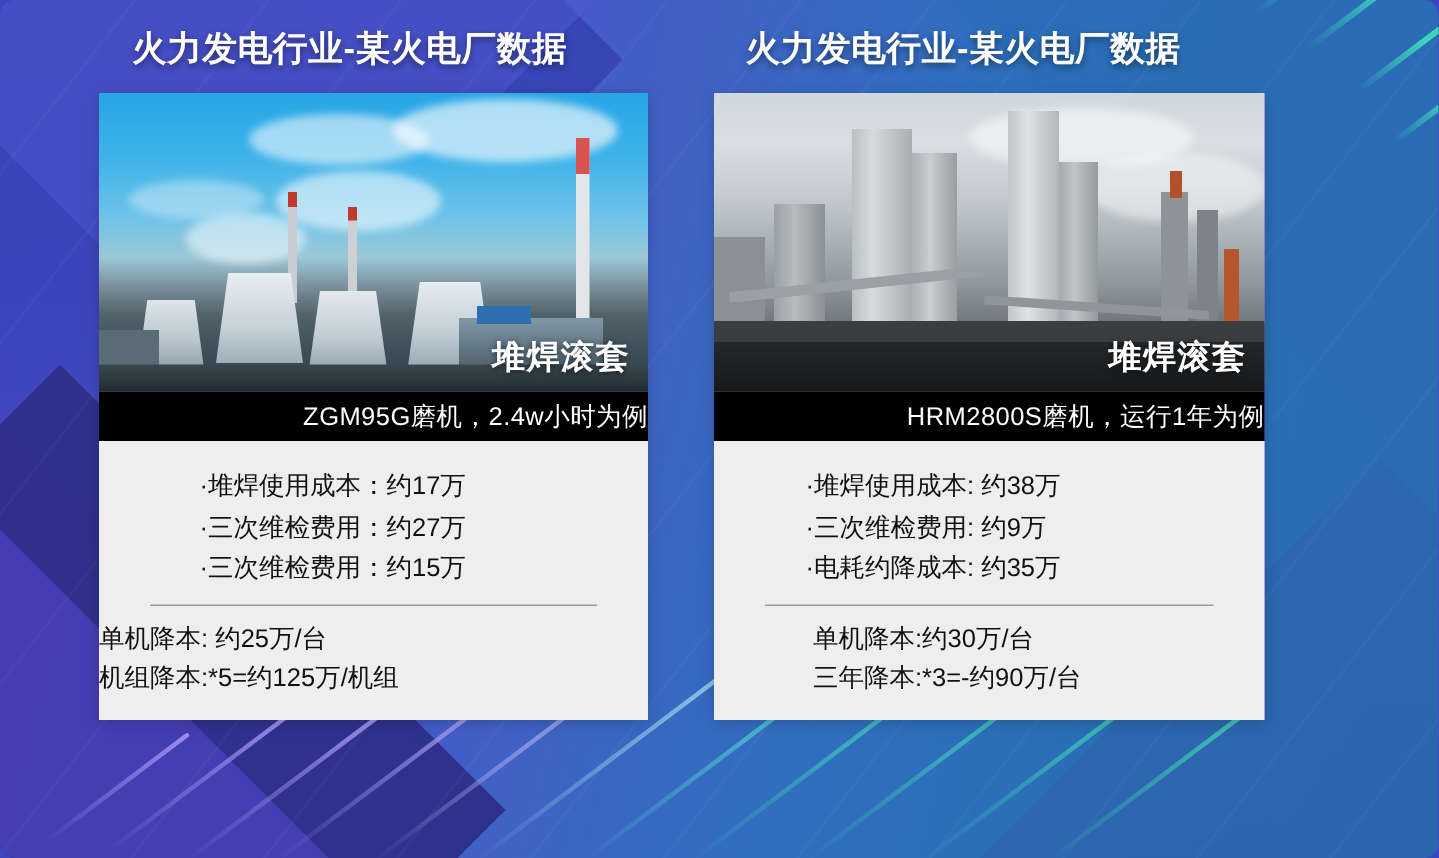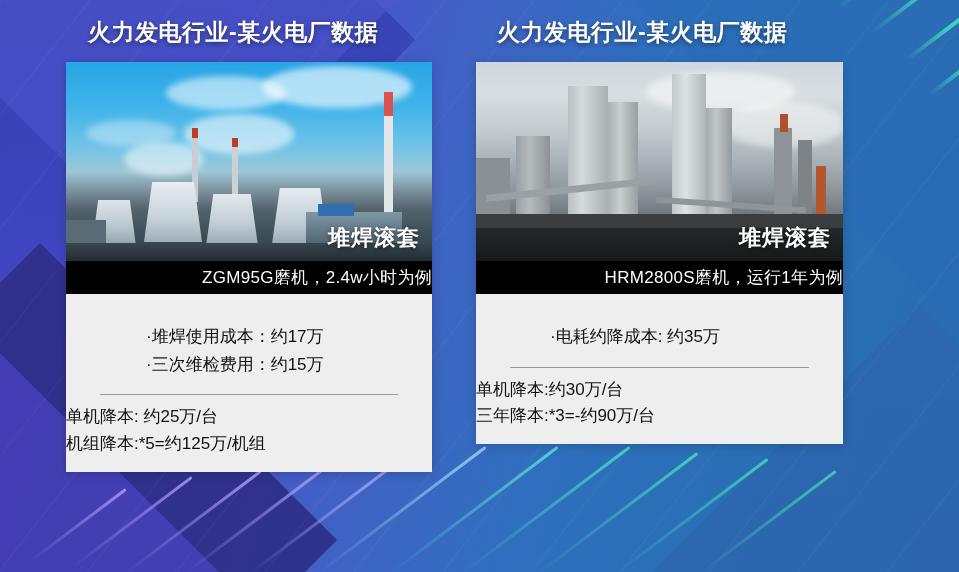--- a/index.html
+++ b/index.html
@@ -1,21 +1,21 @@
 <!DOCTYPE html>
 <html><head>
 <meta charset="utf-8">
 <style>
   html,body{margin:0;padding:0;}
   body{
     width:959px;height:572px;overflow:hidden;
     font-family:"Liberation Sans","DejaVu Sans",sans-serif;
     background:#3b46c4;
   }
-  .stage{position:relative;width:959px;height:572px;overflow:hidden;}
+  .stage{position:relative;width:959px;height:572px;overflow:hidden;border-radius:10px;}
 
   
   .bg-base{
     position:absolute;inset:0;
     background:linear-gradient(105deg,
       #4a3fb8 0%,
       #4b44c3 14%,
       #4a52cd 28%,
       #3f63c4 44%,
       #2f6fbe 60%,
@@ -108,34 +108,34 @@
     text-shadow:0 1px 4px rgba(0,0,0,.6);
   }
 
   .black-bar{
     background:#000000;color:#ffffff;
     height:33px;line-height:33px;text-align:right;
     font-size:17px;letter-spacing:.3px;
   }
 
   .card-body{padding:13px 0 14px 0;background:#eeeeee;}
-  .bullets{margin:16px;padding:0;list-style:none;}
+  .bullets{margin:3px;padding:0;list-style:none;}
   .bullets li{
     font-size:17px;color:#111111;line-height:1.62;
     padding-left:64px;
   }
   .divider{
     height:1px;background:#9a9a9a;margin:10px 34px 9px 34px;
   }
   .summary{margin:0;padding:0;list-style:none;}
   .summary li{
     font-size:17px;color:#111111;line-height:1.58;
   }
   .card-b .bullets li{padding-left:58px;}
-  .card-b .summary li{}
+  .card-b .summary li{padding-left:66px;}
 
   
   .card-title{
     position:absolute;
     color:#ffffff;font-size:23px;font-weight:bold;
     letter-spacing:.5px;white-space:nowrap;
     text-shadow:0 2px 5px rgba(0,0,0,.45);
   }
 </style>
 </head>
@@ -200,20 +200,21 @@
       <div class="ground" style="height:18px;background:linear-gradient(180deg,#39474f 0%,#222c33 100%);"></div>
 
       <div class="photo-label">堆焊滚套</div>
     </div>
 
     <div class="black-bar">ZGM95G磨机，2.4w小时为例</div>
 
     <div class="card-body">
       <ul class="bullets">
         <li>·堆焊使用成本：约17万</li>
+        <li>·三次维检费用：约27万</li>
         <li>·三次维检费用：约15万</li>
       </ul>
       <div class="divider"></div>
       <ul class="summary">
         <li>单机降本: 约25万/台</li>
         <li>机组降本:*5=约125万/机组</li>
       </ul>
     </div>
   </div>
 
@@ -242,20 +243,22 @@
       <div class="ground" style="height:46px;background:linear-gradient(180deg,#2b2f32 0%,#16181a 100%);"></div>
       <div class="stack" style="left:0;top:152px;width:367px;height:14px;background:#3a3e41;"></div>
 
       <div class="photo-label">堆焊滚套</div>
     </div>
 
     <div class="black-bar">HRM2800S磨机，运行1年为例</div>
 
     <div class="card-body">
       <ul class="bullets">
+        <li>·堆焊使用成本: 约38万</li>
+        <li>·三次维检费用: 约9万</li>
         <li>·电耗约降成本: 约35万</li>
       </ul>
       <div class="divider"></div>
       <ul class="summary">
         <li>单机降本:约30万/台</li>
         <li>三年降本:*3=-约90万/台</li>
       </ul>
     </div>
   </div>
 

